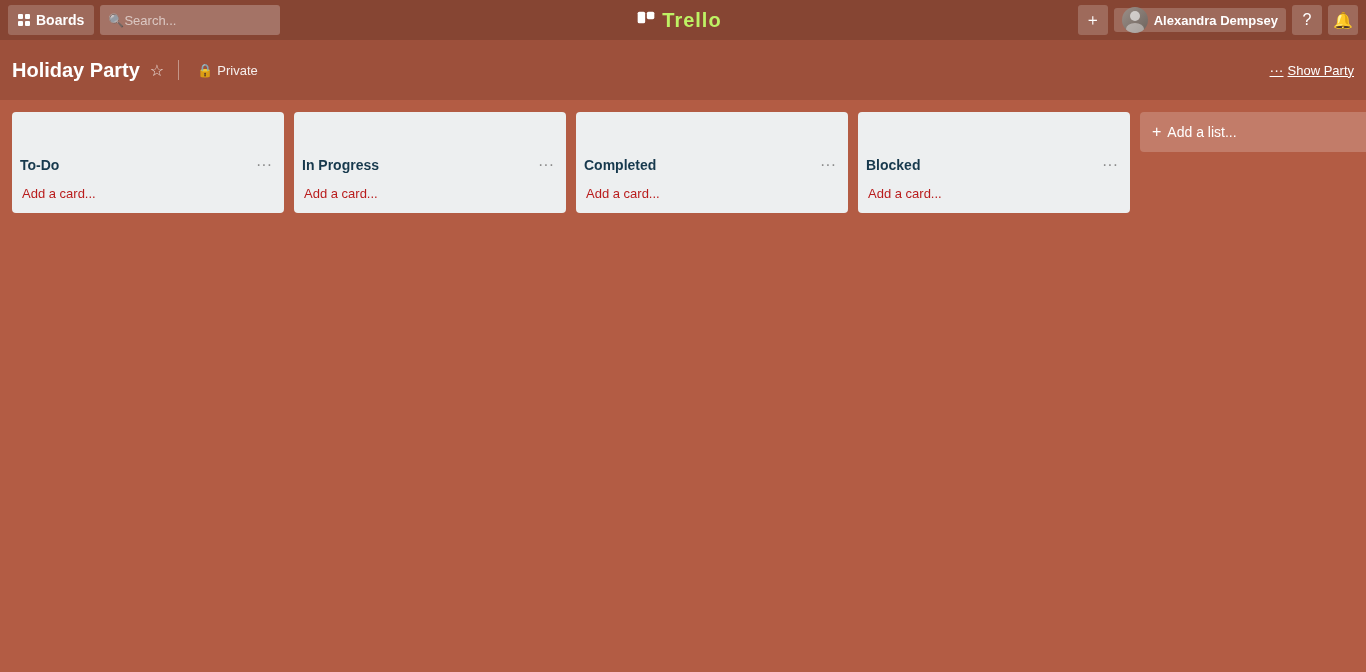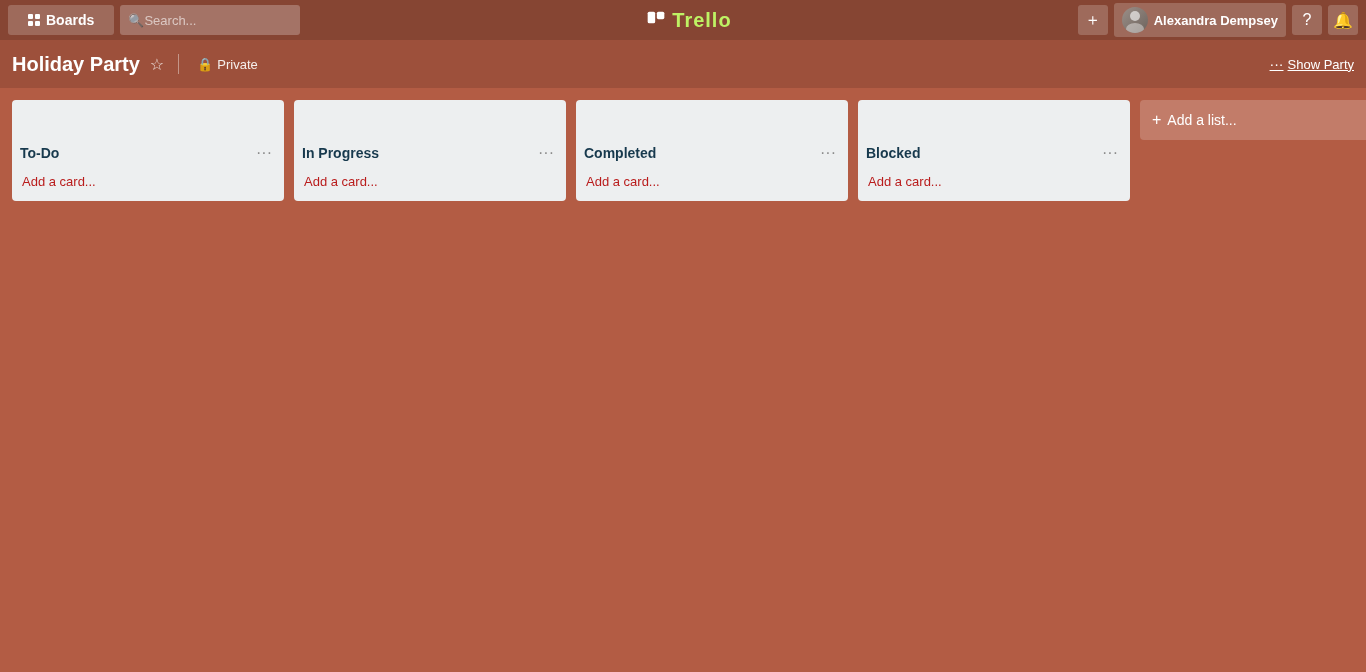--- a/index.html
+++ b/index.html
@@ -16,21 +16,21 @@
     }
     .boards-btn {
       display: flex;
       align-items: center;
       gap: 6px;
       background: rgba(255,255,255,0.2);
       border: none;
       color: #fff;
       font-size: 14px;
       font-weight: 700;
-      padding: 4px 20px;
+      padding: 4px 10px;
       border-radius: 3px;
       cursor: pointer;
       height: 30px;
     }
     .boards-btn .grid-icon {
       display: grid;
       grid-template-columns: 1fr 1fr;
       gap: 2px;
       width: 12px;
       height: 12px;
@@ -104,42 +104,42 @@
       align-items: center;
       gap: 6px;
       background: rgba(255,255,255,0.2);
       border: none;
       color: #fff;
       font-size: 13px;
       font-weight: 700;
       padding: 0 8px;
       border-radius: 3px;
       cursor: pointer;
-      height: 34px;
+      height: 24px;
     }
     .avatar-img {
       width: 26px;
       height: 26px;
       border-radius: 50%;
       background: linear-gradient(135deg, #9b8f88, #6d635d);
       display: flex;
       align-items: center;
       justify-content: center;
       font-size: 10px;
       color: rgba(255,255,255,0.8);
       overflow: hidden;
     }
     
 
     
     .board-header {
       display: flex;
       align-items: center;
       padding: 16px 12px;
-      height: 48px;
+      height: 60px;
       background: rgba(0,0,0,0.12);
       justify-content: space-between;
     }
     .board-header-left {
       display: flex;
       align-items: center;
       gap: 8px;
     }
     .board-title {
       color: #fff;

